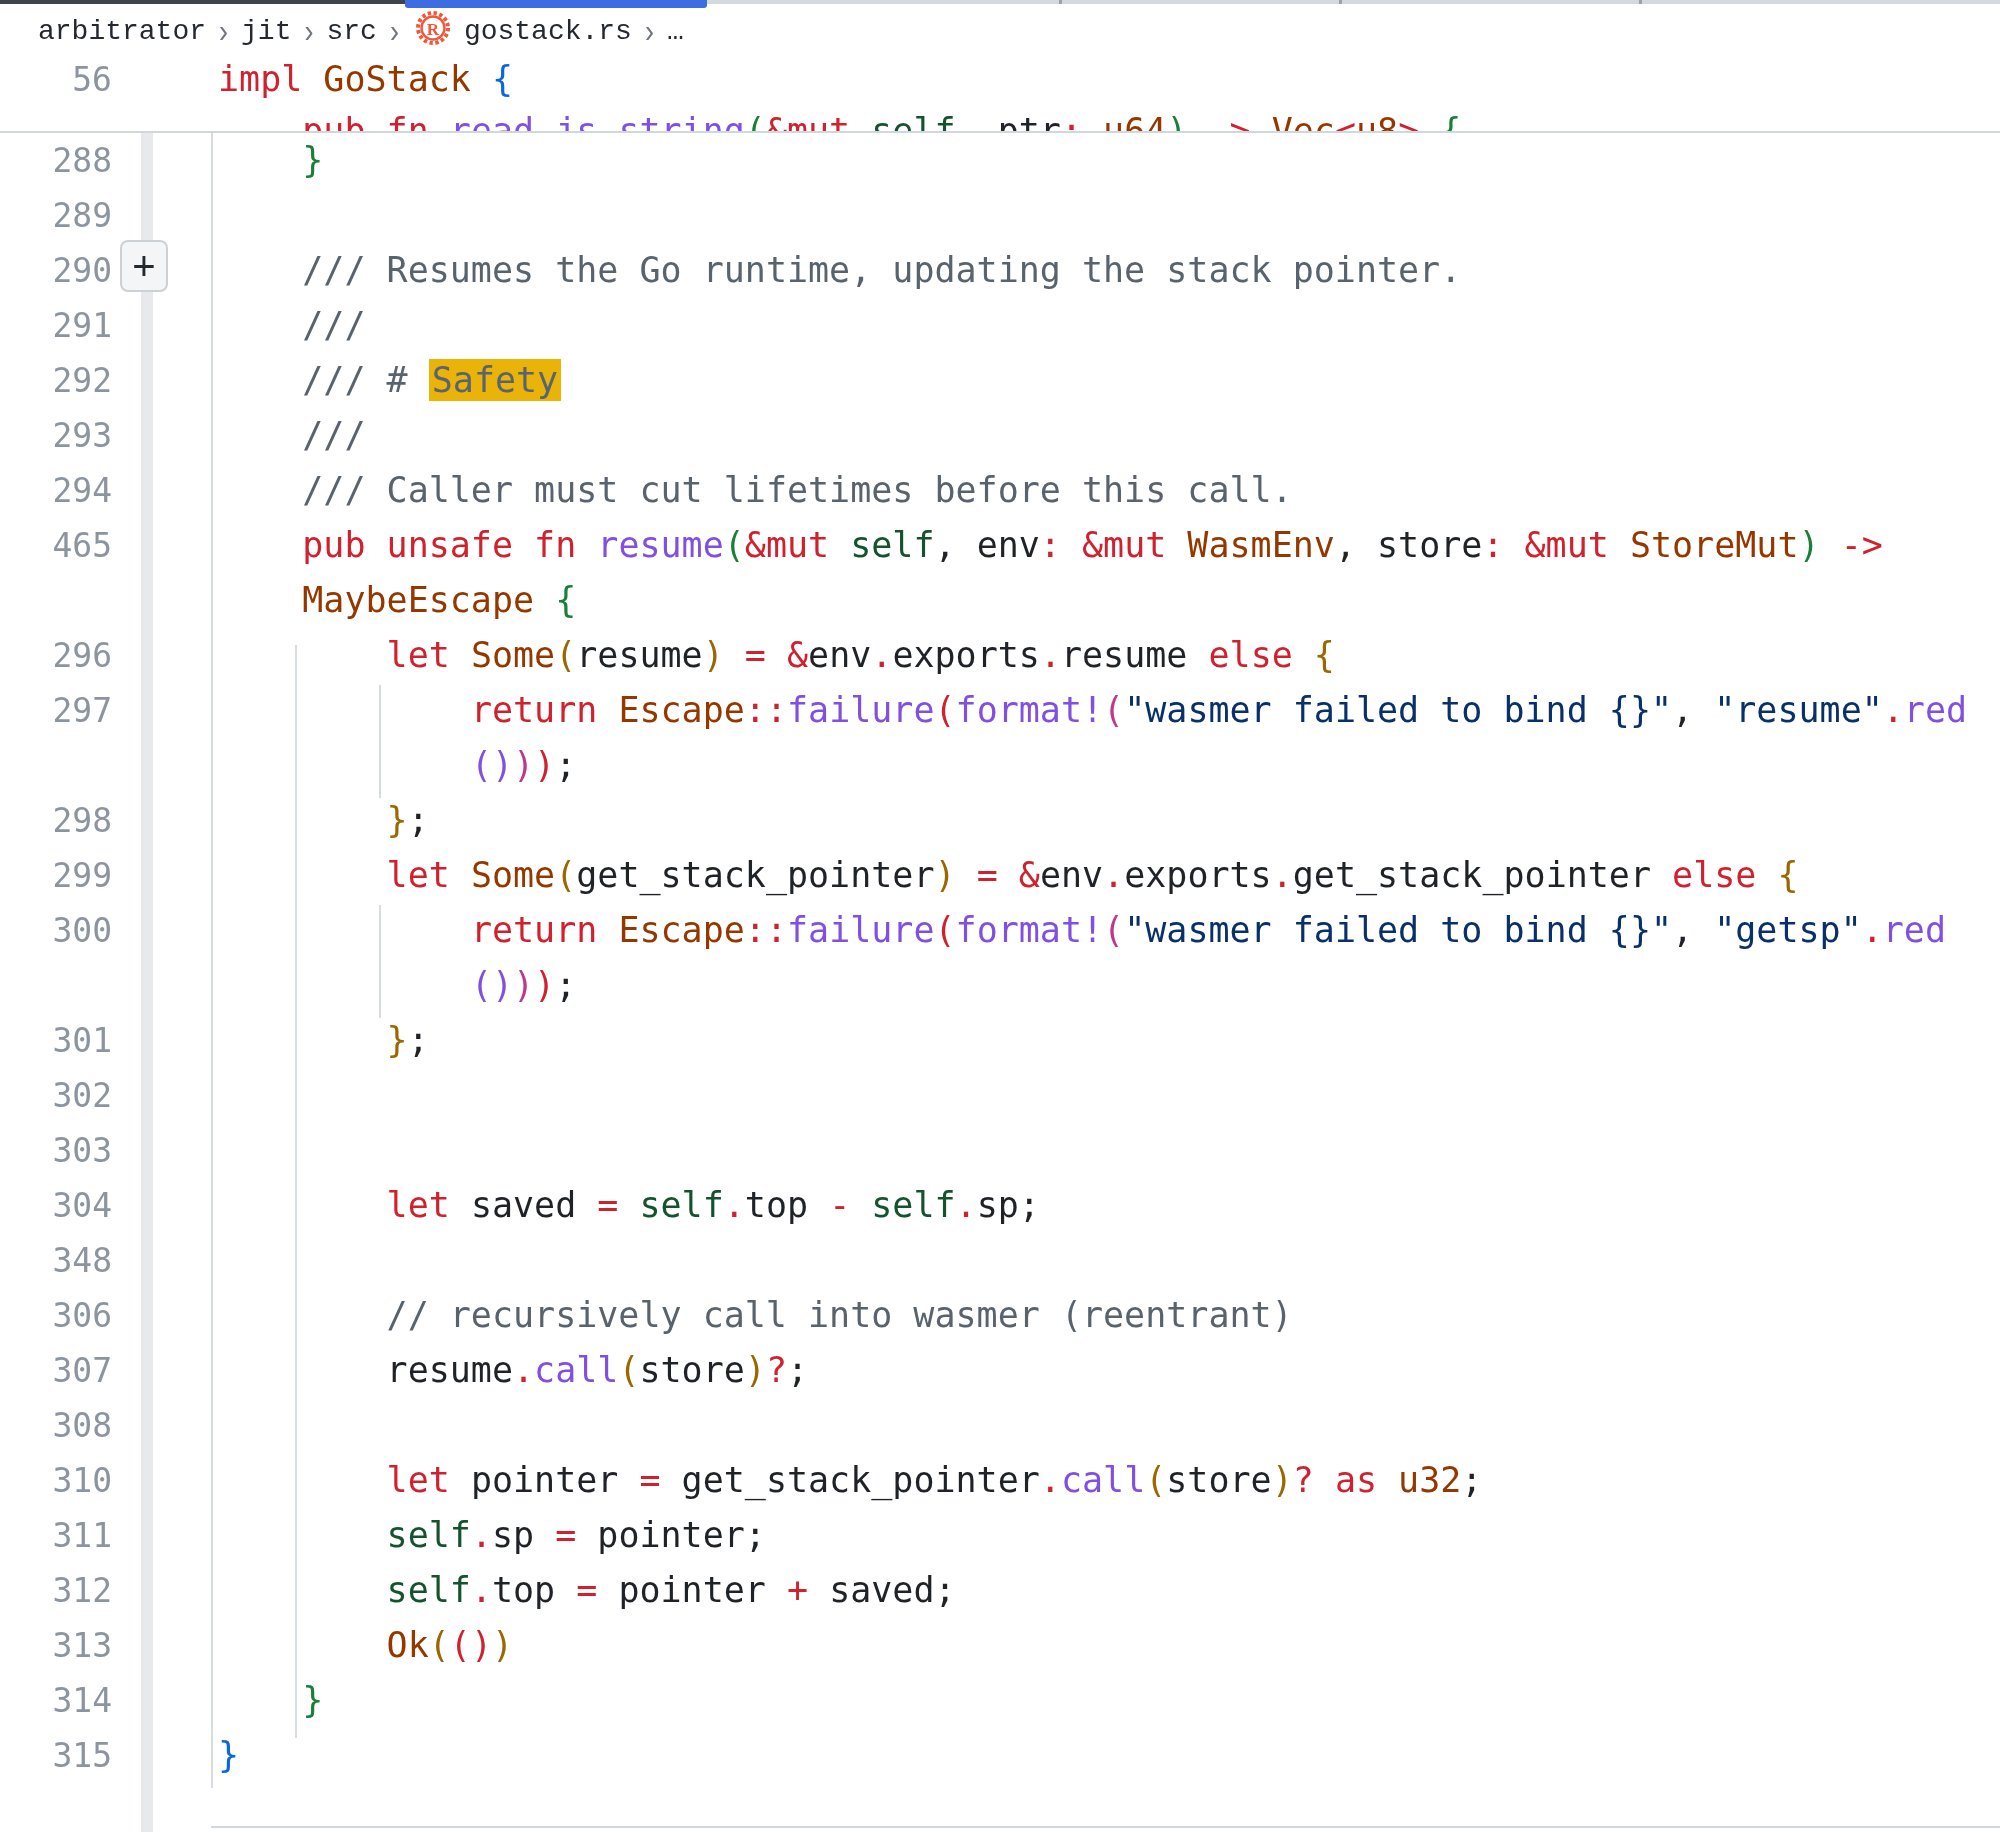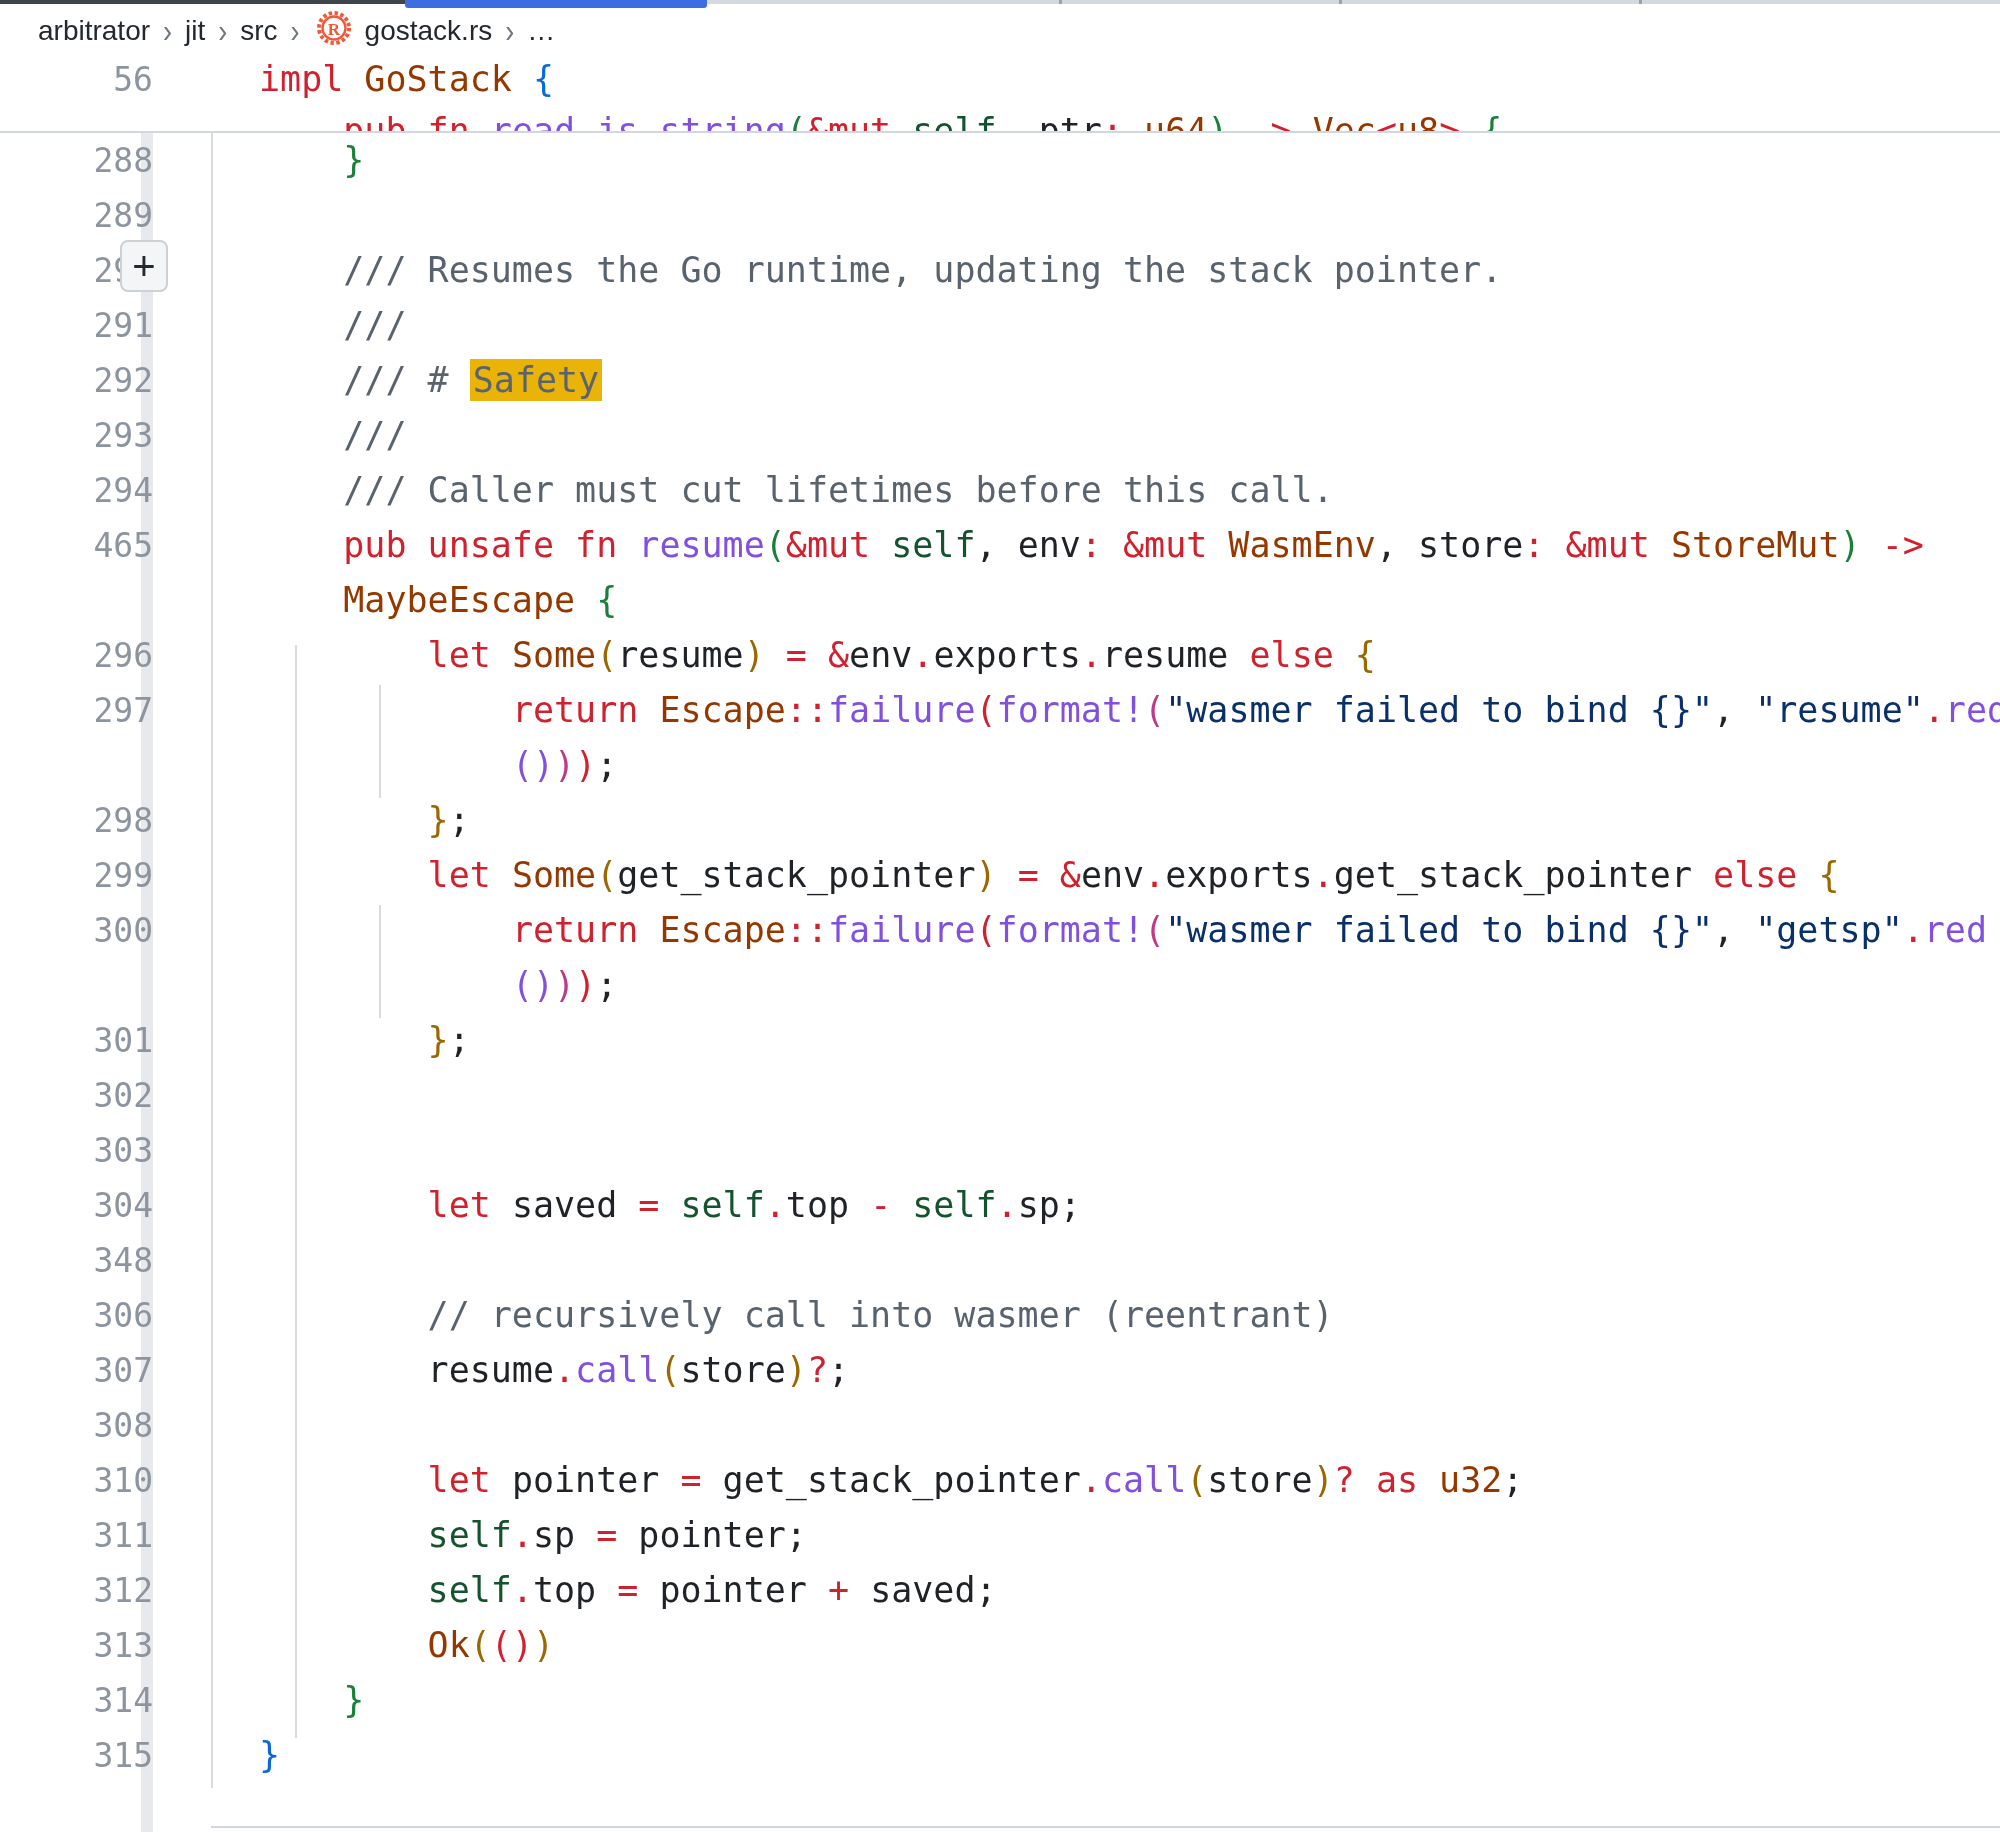--- a/index.html
+++ b/index.html
@@ -13,41 +13,41 @@
   .seg-dark{position:absolute;top:0;left:0;width:405px;height:4px;background:#3e4449;}
   .seg-blue{position:absolute;top:0;left:405px;width:302px;height:8px;background:#3d6de0;border-radius:0 0 3px 3px;}
   .seg-gray{position:absolute;top:0;left:707px;width:1293px;height:4px;background:#d4d9de;}
   .seg-notch{position:absolute;top:0;width:3px;height:4px;background:#9aa3ab;}
   
   .breadcrumb{
     position:absolute;top:8px;left:0;width:2000px;height:46px;background:#fff;z-index:25;
     display:flex;align-items:center;padding-left:38px;box-sizing:border-box;
     font-family:"Liberation Sans","DejaVu Sans",sans-serif;font-size:28px;color:#24292f;
   }
-  .crumb{cursor:pointer;}
+  .crumb{cursor:pointer;font-family:Liberation Mono, monospace;}
   .crumb-sep{color:#6e7781;margin:0 13px;font-size:27px;transform:scaleY(1.25);display:inline-block;}
   .rust-icon{display:inline-block;margin:0 12px 0 2px;vertical-align:-7px;}
   
   .sticky{
     position:absolute;top:8px;left:0;width:2000px;height:125px;background:#fff;z-index:20;
     border-bottom:2px solid #d0d7de;box-sizing:border-box;overflow:hidden;
   }
   .sticky .row-56{position:absolute;top:44px;left:0;}
   .sticky .row-partial{position:absolute;top:96px;left:0;}
   
   .code-area{position:absolute;top:133px;left:0;width:2000px;z-index:5;}
   .gutter-bar{position:absolute;top:133px;bottom:0;left:141px;width:12px;background:#e7e9ec;z-index:1;}
   .guide{position:absolute;width:2px;background:#d7dce1;z-index:2;}
   .guide-c0{left:211px;top:133px;height:1655px;}
   .guide-c4{left:295px;top:645px;height:1093px;}
   .guide-c8a{left:379px;top:685px;height:113px;}
   .guide-c8b{left:379px;top:905px;height:113px;}
   .bottom-rule{position:absolute;left:211px;right:0;top:1826px;height:2px;background:#d0d7de;z-index:2;}
   
-  .crow{height:55px;display:flex;align-items:center;position:relative;z-index:3;padding-left:41px;}
+  .crow{height:55px;display:flex;align-items:center;position:relative;z-index:3;}
   .lnum{
     width:112px;flex:0 0 112px;text-align:right;color:#8c959f;
     font-size:33px;line-height:55px;cursor:pointer;user-select:none;
   }
   .ccode{
     margin-left:106px;white-space:pre;font-size:35px;line-height:55px;color:#1f2328;
   }
   
   .tk-k{color:#cf222e;}
   .tk-p{color:#1f2328;}

